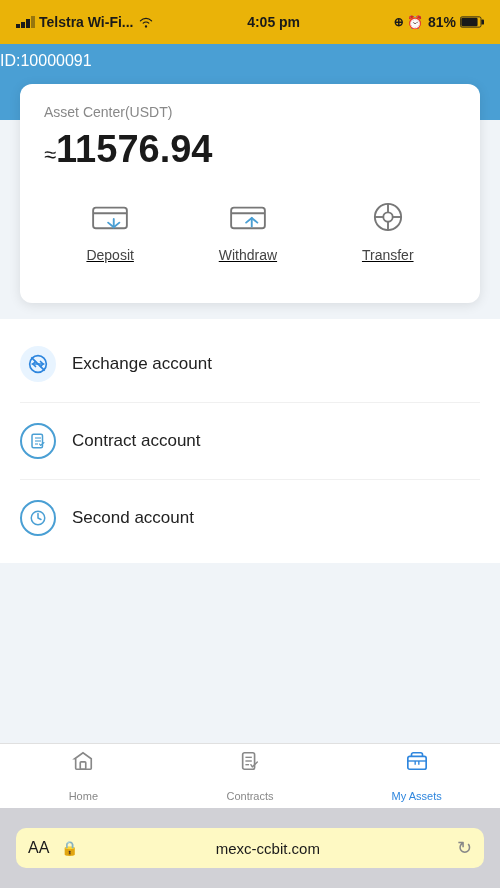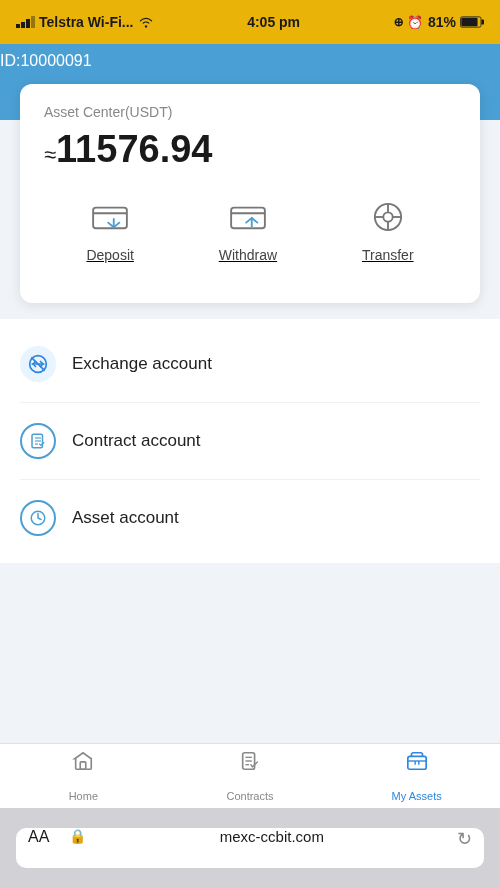--- a/index.html
+++ b/index.html
@@ -170,27 +170,27 @@
       left: 0;
       right: 0;
       height: 80px;
       background: #d1d1d6;
       display: flex;
       flex-direction: column;
       justify-content: center;
       padding: 0 16px;
     }
     .address-bar {
-      background: #ffffff;
+      background: #fef9c3;
       border-radius: 10px;
       height: 40px;
       display: flex;
-      align-items: flex-start;
+      align-items: center;
       padding: 0 12px;
-      gap: 16px;
+      gap: 8px;
     }
     .aa-text {
       font-size: 16px;
       color: #1a1a1a;
       font-weight: 500;
       margin-right: 4px;
     }
     .lock-icon { font-size: 14px; color: #888; }
     .url-text {
       flex: 1;
@@ -316,21 +316,21 @@
     <span class="menu-label">Contract account</span>
   </div>
 
   <div class="menu-item">
     <div class="menu-icon" style="border:2px solid #4a9fd4; color:#4a9fd4; width:36px; height:36px; border-radius:50%; display:flex; align-items:center; justify-content:center; margin-right:16px; flex-shrink:0;">
       <svg width="18" height="18" viewBox="0 0 24 24" fill="none">
         <circle cx="12" cy="12" r="9" stroke="#4a9fd4" stroke-width="2" fill="none"></circle>
         <path d="M12 6v6l4 2" stroke="#4a9fd4" stroke-width="2" stroke-linecap="round" stroke-linejoin="round" fill="none"></path>
       </svg>
     </div>
-    <span class="menu-label">Asset account</span>
+    <span class="menu-label">Second account</span>
   </div>
 </div>
 
 <div class="bottom-nav">
 
   <div class="nav-item">
     <div class="nav-icon">
       <svg width="22" height="22" viewBox="0 0 24 24" fill="none">
         <path d="M3 9.5L12 3l9 6.5V20a1 1 0 01-1 1H5a1 1 0 01-1-1V9.5z" stroke="#888" stroke-width="1.8" fill="none"></path>
         <rect x="9" y="13" width="6" height="8" rx="1" stroke="#888" stroke-width="1.8" fill="none"></rect>

